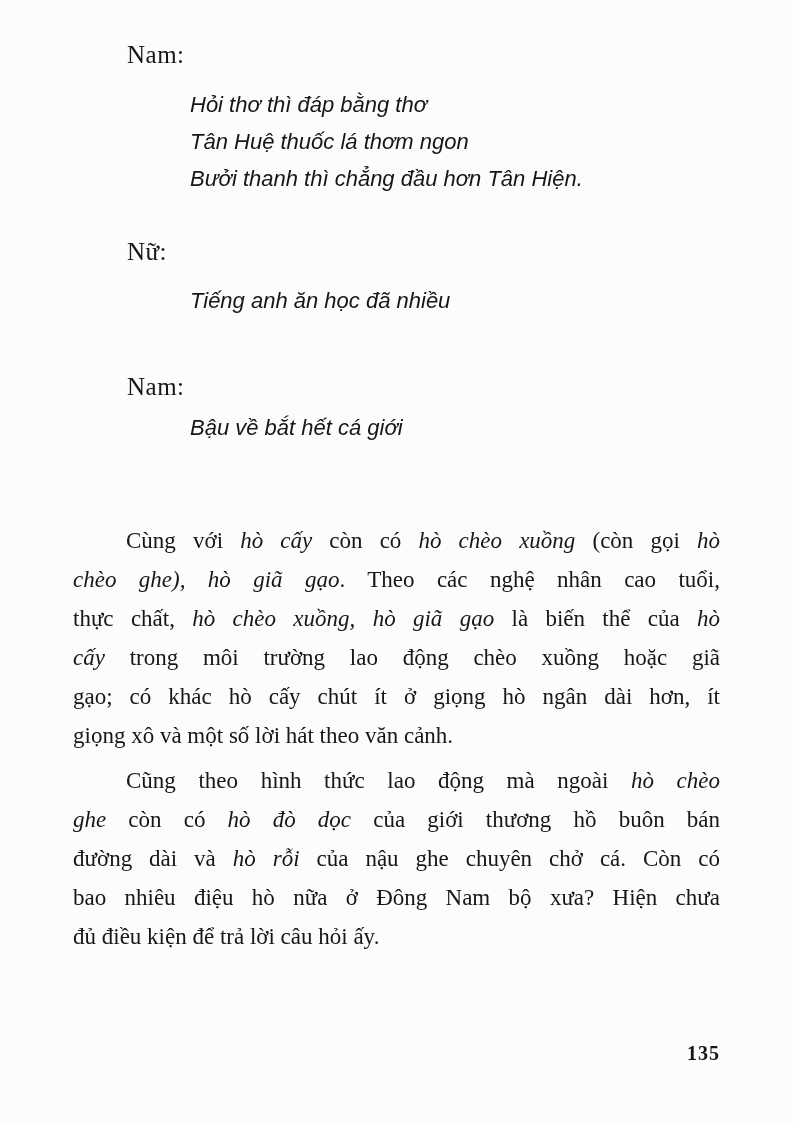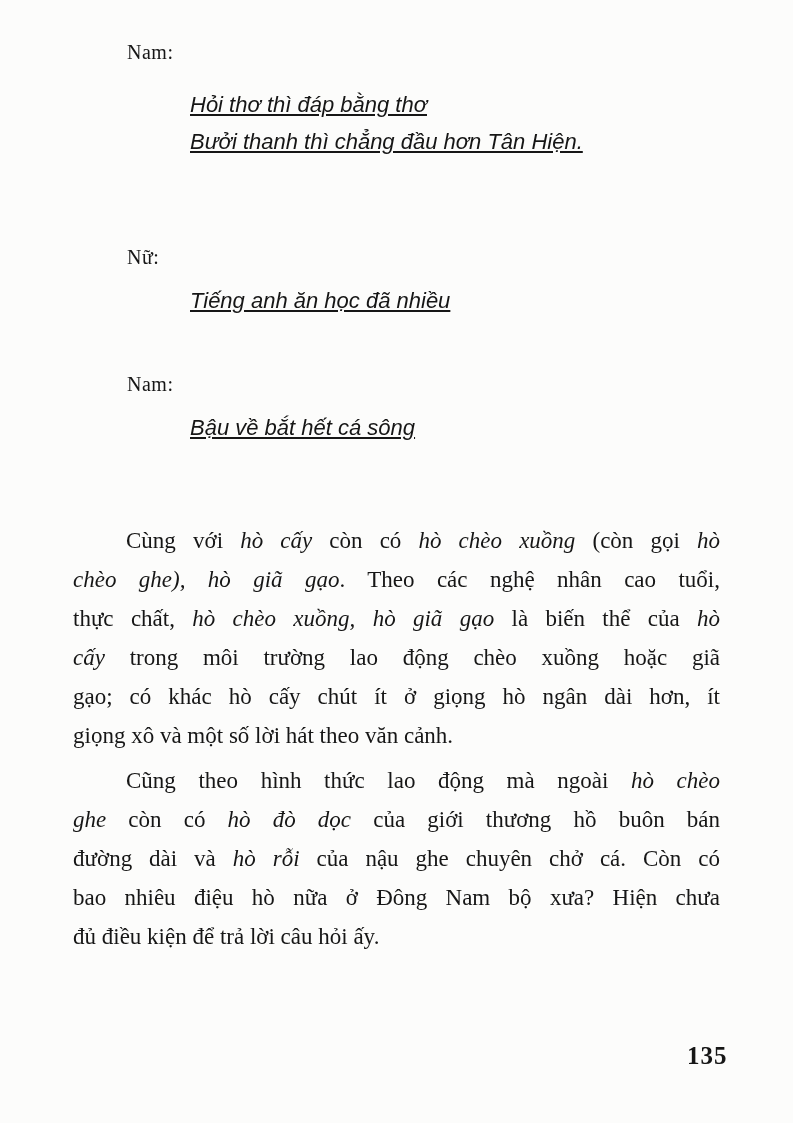--- a/index.html
+++ b/index.html
@@ -8,71 +8,71 @@
     position:relative;
     width:793px; height:1123px;
     margin:0 auto;
     background:var(--paper,#fcfcfb);
     color:var(--ink,#161616);
     font-family:"Liberation Serif", serif;
     overflow:hidden;
   }
   .speaker {
     position:absolute; left:127px;
-    font-size:20px; line-height:1.2;
+    font-size:25px; line-height:1.2;
     letter-spacing:0.5px;
   }
   .sp1 { top:40px; }
-  .sp2 { top:245px; }
+  .sp2 { top:237px; }
   .sp3 { top:372px; }
   .verses {
     position:absolute; left:190px;
     font-family:"Liberation Sans", sans-serif;
     font-style:italic;
     font-size:22px; line-height:37px;
     white-space:nowrap;
-    text-decoration:underline;
   }
   .vg1 { top:86px; }
   .vg2 { top:282px; }
   .vg3 { top:409px; }
   .para {
     position:absolute; left:73px; width:647px;
     font-size:23px; line-height:39px;
   }
   .p1 { top:521px; }
   .p2 { top:761px; }
   .pline { text-align:justify; text-align-last:justify; }
   .pline.first { text-indent:53px; }
   .pline.last { text-align-last:left; }
   .pline i { font-style:italic; }
   .pageno {
     position:absolute; top:1042px; left:687px;
-    font-size:25px; font-weight:bold; letter-spacing:1px;
+    font-size:20px; font-weight:bold; letter-spacing:1px;
   }
 </style>
 </head>
 <body>
 
 <div class="page">
 
   <div class="speaker sp1">Nam:</div>
   <div class="verses vg1">
     <div>Hỏi thơ thì đáp bằng thơ</div>
+    <div>Tân Huệ thuốc lá thơm ngon</div>
     <div>Bưởi thanh thì chẳng đầu hơn Tân Hiện.</div>
   </div>
 
   <div class="speaker sp2">Nữ:</div>
   <div class="verses vg2">
     <div>Tiếng anh ăn học đã nhiều</div>
   </div>
 
   <div class="speaker sp3">Nam:</div>
   <div class="verses vg3">
-    <div>Bậu về bắt hết cá sông</div>
+    <div>Bậu về bắt hết cá giới</div>
   </div>
 
   <div class="para p1">
       <div class="pline first"><span>Cùng với </span><i>hò cấy</i><span> còn có </span><i>hò chèo xuồng</i><span> (còn gọi </span><i>hò</i></div>
       <div class="pline"><i>chèo ghe), hò giã gạo</i><span>. Theo các nghệ nhân cao tuổi,</span></div>
       <div class="pline"><span>thực chất, </span><i>hò chèo xuồng, hò giã gạo</i><span> là biến thể của </span><i>hò</i></div>
       <div class="pline"><i>cấy</i><span> trong môi trường lao động chèo xuồng hoặc giã</span></div>
       <div class="pline"><span>gạo; có khác hò cấy chút ít ở giọng hò ngân dài hơn, ít</span></div>
       <div class="pline last"><span>giọng xô và một số lời hát theo văn cảnh.</span></div>
     </div>

